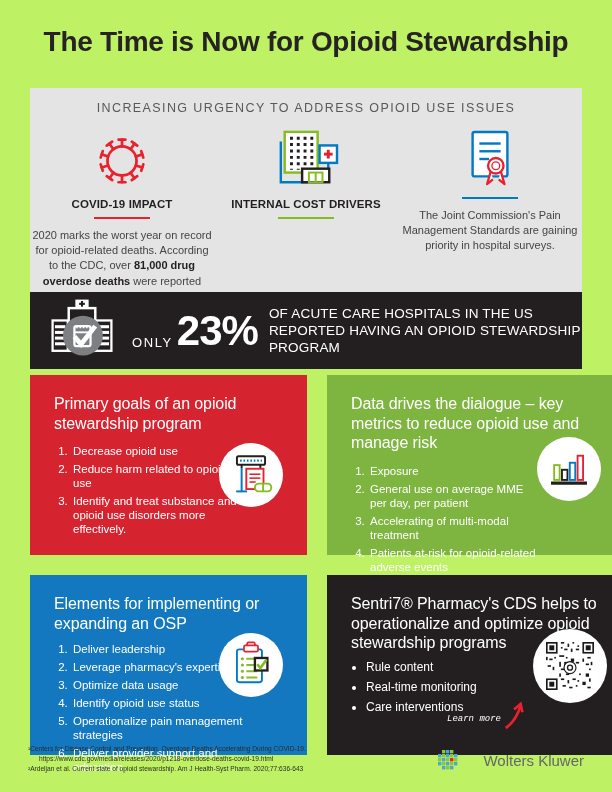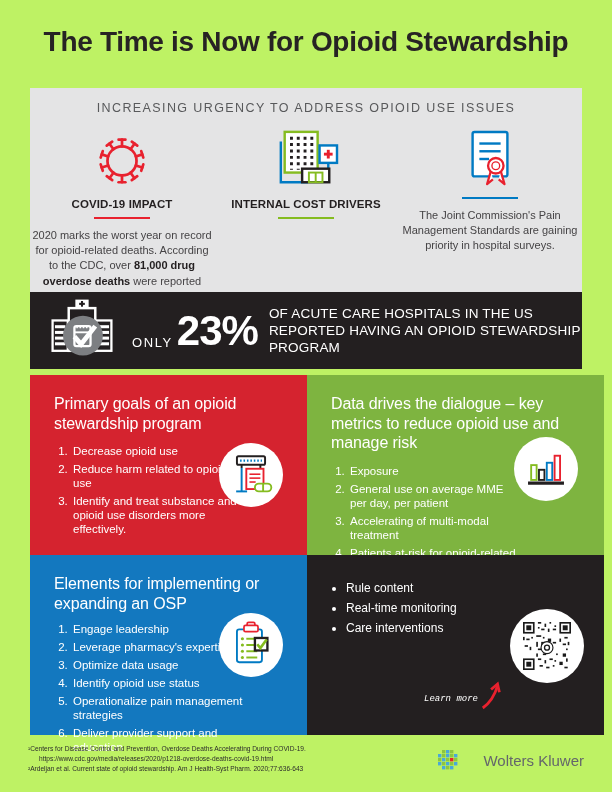--- a/index.html
+++ b/index.html
@@ -20,21 +20,21 @@
   .col-text b{color:#231f20;}
   
   .banner{position:absolute;left:30px;right:30px;top:292px;height:77px;background:#231f20;
           color:#fff;display:flex;align-items:center;}
   .banner-icon{margin-left:15px;flex:0 0 auto;}
   .banner-only{font-size:13px;letter-spacing:1.6px;margin-left:13px;margin-top:24px;}
   .banner-pct{font-size:42px;font-weight:700;margin-left:4px;letter-spacing:-1px;}
   .banner-text{font-size:13.5px;line-height:1.28;margin-left:11px;width:320px;letter-spacing:0.2px;}
   
   .grid{position:absolute;left:30px;right:30px;top:375px;display:grid;
-        grid-template-columns:1fr 1fr;grid-template-rows:180px 180px;gap:0;}
+        grid-template-columns:1fr 1fr;grid-template-rows:180px 180px;gap:20px;}
   .quad{position:relative;color:#fff;padding:19px 18px 0 24px;box-sizing:border-box;}
   .quad-red{background:#d5232f}.quad-green{background:#7eb440}
   .quad-blue{background:#1378bf}.quad-dark{background:#231f20}
   .quad h2{margin:0;font-size:16px;font-weight:400;line-height:1.22;letter-spacing:-0.1px;}
   .quad-red h2{width:215px}.quad-green h2{width:255px}.quad-blue h2{width:235px}.quad-dark h2{width:258px}
   .quad ol{margin:11px 0 0;padding-left:17px;font-size:11.5px;line-height:1.22;}
   .quad-red ol{width:168px}.quad-green ol{width:172px}.quad-blue ol{width:188px;margin-top:9px;}
   .quad ol li{margin-bottom:4px;padding-left:2px;}
   .circle{position:absolute;width:64px;height:64px;border-radius:50%;background:#fff;
           display:flex;align-items:center;justify-content:center;}
@@ -234,21 +234,21 @@
           <rect x="43" y="15" width="7" height="31" stroke="#e8212e" stroke-width="2.4"></rect>
           <line x1="9" y1="50" x2="55" y2="50" stroke="#231f20" stroke-width="4"></line>
         </svg>
       </div>
     </div>
 
     <div class="quad quad-blue">
       <h2>Elements for implementing or expanding an OSP</h2>
       <ol>
 
-      <li>Engage leadership</li>
+      <li>Deliver leadership</li>
           <li>Leverage pharmacy's expertise</li>
           <li>Optimize data usage</li>
           <li>Identify opioid use status</li>
           <li>Operationalize pain management strategies</li>
           <li>Deliver provider support and education</li>
         </ol>
       <div class="circle">
         <svg width="50" height="50" viewBox="0 0 64 64" fill="none">
           <rect x="14" y="12" width="32" height="42" rx="3" fill="#fff" stroke="#007ac3" stroke-width="2.4"></rect>
           <rect x="27" y="3" width="10" height="6" rx="2" fill="#fff" stroke="#e8212e" stroke-width="2.2"></rect>
@@ -261,20 +261,21 @@
             <line x1="26" y1="40" x2="40" y2="40" stroke="#85bc20" stroke-width="2.5"></line>
           <circle cx="21" cy="48" r="2" fill="#85bc20"></circle>
             <line x1="26" y1="48" x2="40" y2="48" stroke="#85bc20" stroke-width="2.5"></line>
           <rect x="37" y="23" width="16" height="16" fill="#fff" stroke="#231f20" stroke-width="3"></rect>
           <polyline points="40,31 44,36 52,25" fill="none" stroke="#85bc20" stroke-width="3.4"></polyline>
         </svg>
       </div>
     </div>
 
     <div class="quad quad-dark">
+      <h2>Sentri7® Pharmacy's CDS helps to operationalize and optimize opioid stewardship programs</h2>
       <ul>
 
       <li>Rule content</li>
           <li>Real-time monitoring</li>
           <li>Care interventions</li>
         </ul>
       <div class="qr-circle">
         <svg width="48" height="48" viewBox="0 0 29 29">
           <g fill="#1a1a1a">
             <rect x="0" y="0" width="7" height="7"></rect>

